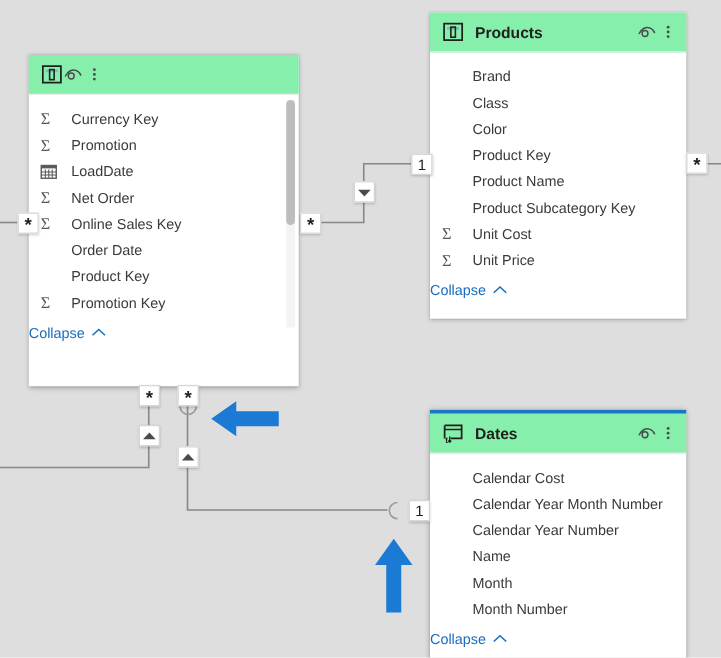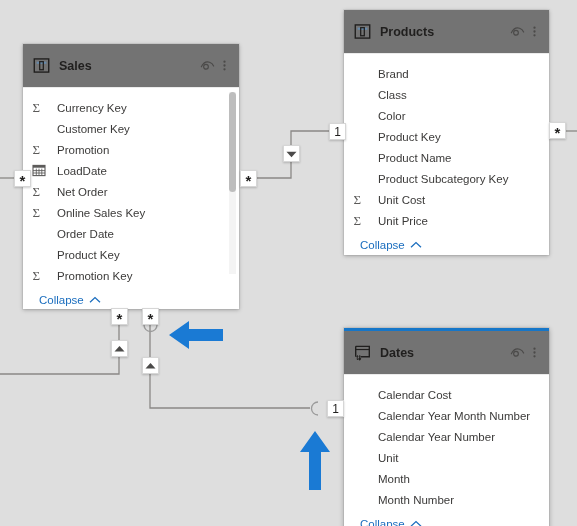--- a/index.html
+++ b/index.html
@@ -30,26 +30,26 @@
   }
   .tbl.selected { box-shadow: 0 1px 5px rgba(0,0,0,.32), 0 0 0 1px rgba(0,0,0,.05); }
   .tbl .accent {
     height: 3px; width: 100%;
     background: #1676c8;
     flex: 0 0 auto;
   }
   .tbl .accent.blank { background: transparent; height: 0; }
 
   .thead {
-    height: 44px;
+    height: 32px;
     flex: 0 0 auto;
     display: flex; align-items: center;
     padding: 0 8px 0 10px;
     border-bottom: 1px solid #ebebeb;
-    background: #737373;
+    background: #86efac;
   }
   .thead .tbl-icon { width: 17px; height: 17px; flex: 0 0 auto; }
   .ttitle {
     font-size: 12.5px; font-weight: bold; color: #201f1e;
     margin-left: 9px; flex: 1 1 auto;
     white-space: nowrap; overflow: hidden;
   }
   .hicon { width: 17px; height: 17px; flex: 0 0 auto; cursor: pointer; }
   .hicon.kebab { width: 13px; margin-left: 2px; }
 
@@ -65,21 +65,21 @@
     display: flex; align-items: center;
     padding-left: 9px;
   }
   .fic { width: 16px; height: 15px; flex: 0 0 auto; }
   .fname {
     font-size: 11.5px; color: #3b3a39;
     margin-left: 9px; white-space: nowrap;
   }
   .collapse {
     display: flex; align-items: flex-start;
-    padding-left: 16px; margin-top: 8px;
+    margin-top: 8px;
     font-size: 11.5px; color: #1a6dbe;
     cursor: pointer;
   }
   .collapse .cv { margin-left: 5px; }
 
   
   .sbar {
     position: absolute; top: 4px; right: 3px;
     width: 7px; height: 182px;
     background: #f4f4f4;
@@ -142,21 +142,20 @@
   <div class="tbl" id="tbl-sales" style="left:23px; top:44px; width:216px; height:265px;">
     <div class="accent blank"></div>
     <div class="thead">
       <span class="tbl-icon">
         <svg viewBox="0 0 16 16" width="17" height="17">
           <rect x="1.2" y="1.8" width="13.6" height="12.4" fill="none" stroke="#201f1e" stroke-width="1.3"></rect>
           <rect x="3.4" y="4.4" width="9.2" height="2" fill="#5b9bd5" opacity=".55"></rect>
           <rect x="6.3" y="4.4" width="3.4" height="7.6" fill="none" stroke="#201f1e" stroke-width="1.2"></rect>
         </svg>
       </span>
-      <span class="ttitle">Sales</span>
       <span class="hicon">
         <svg viewBox="0 0 18 18" width="17" height="17">
           <path d="M2.5 10.4 C4.4 6.4 8 4.6 11.2 5.6 C13.4 6.3 14.8 8 15.5 9.6" fill="none" stroke="#4b4a49" stroke-width="1.25" stroke-linecap="round"></path>
           <circle cx="7.4" cy="10.4" r="2.5" fill="none" stroke="#4b4a49" stroke-width="1.25"></circle>
         </svg>
       </span>
       <span class="hicon kebab">
         <svg viewBox="0 0 12 18" width="13" height="17">
           <circle cx="6" cy="5" r="1.2" fill="#4b4a49"></circle>
           <circle cx="6" cy="9" r="1.2" fill="#4b4a49"></circle>
@@ -168,24 +167,20 @@
       <div class="sbar">
         <div class="sthumb"></div>
       </div>
       <div class="frow">
         <span class="fic">
           <svg viewBox="0 0 14 14" width="14" height="14">
               <text x="0.5" y="11.5" font-family="Liberation Serif, serif" font-size="13" fill="#5b5a59">Σ</text>
             </svg>
         </span>
         <span class="fname">Currency Key</span>
-      </div>
-      <div class="frow">
-        <span class="fic"></span>
-        <span class="fname">Customer Key</span>
       </div>
       <div class="frow">
         <span class="fic">
           <svg viewBox="0 0 14 14" width="14" height="14">
               <text x="0.5" y="11.5" font-family="Liberation Serif, serif" font-size="13" fill="#5b5a59">Σ</text>
             </svg>
         </span>
         <span class="fname">Promotion</span>
       </div>
       <div class="frow">
@@ -359,21 +354,21 @@
       <div class="frow">
         <span class="fic"></span>
         <span class="fname">Calendar Year Month Number</span>
       </div>
       <div class="frow">
         <span class="fic"></span>
         <span class="fname">Calendar Year Number</span>
       </div>
       <div class="frow">
         <span class="fic"></span>
-        <span class="fname">Unit</span>
+        <span class="fname">Name</span>
       </div>
       <div class="frow">
         <span class="fic"></span>
         <span class="fname">Month</span>
       </div>
       <div class="frow">
         <span class="fic"></span>
         <span class="fname">Month Number</span>
       </div>
       <div class="collapse">

